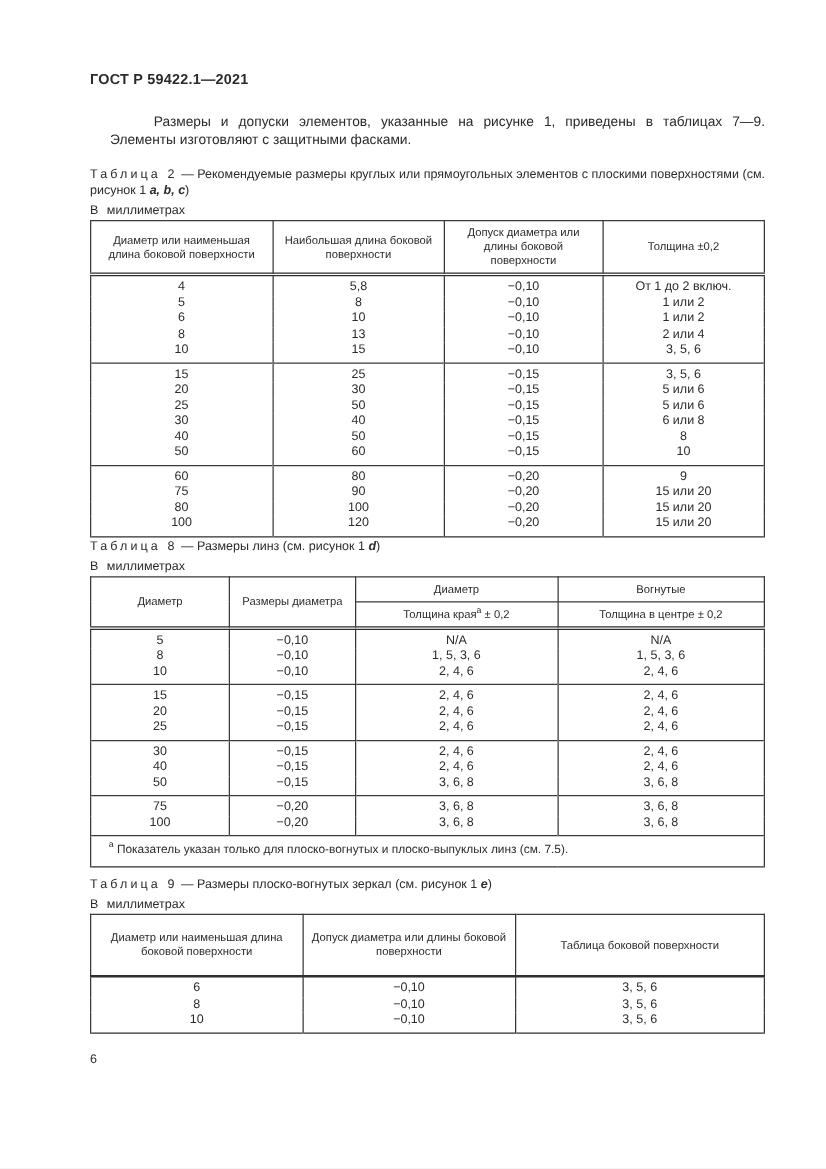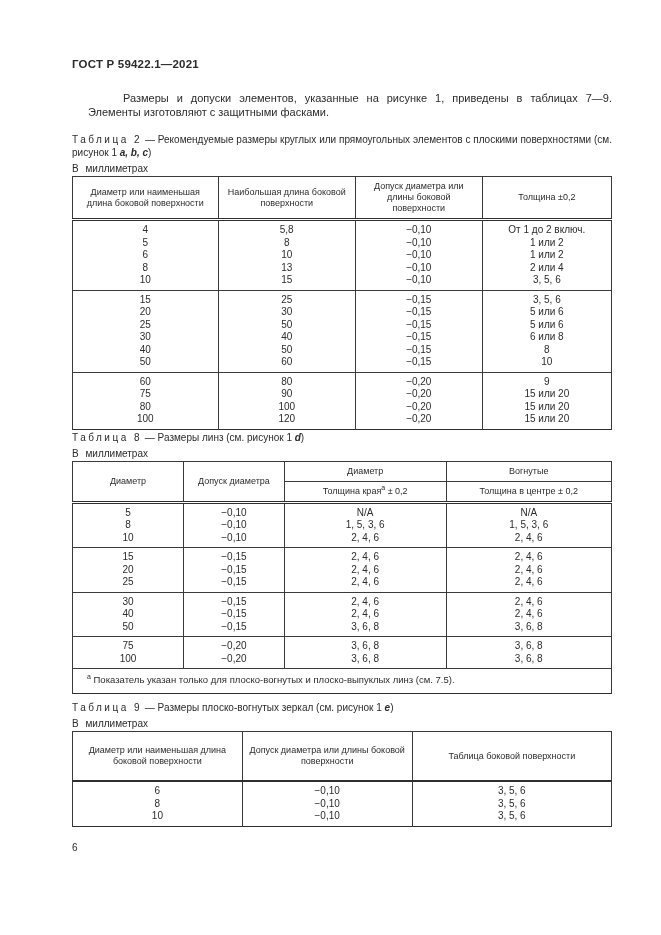--- a/index.html
+++ b/index.html
@@ -213,21 +213,21 @@
     <table class="t8">
       <colgroup>
         <col style="width:20.6%">
           <col style="width:18.7%">
           <col style="width:30%">
           <col style="width:30.7%">
       </colgroup>
       <thead>
         <tr>
           <th rowspan="2">Диаметр</th>
-          <th rowspan="2">Допуск диаметра</th>
+          <th rowspan="2">Размеры диаметра</th>
           <th>Диаметр</th>
           <th>Вогнутые</th>
         </tr>
         <tr>
           <th><span>Толщина края</span><sup>a</sup><span> ± 0,2</span></th>
           <th>Толщина в центре ± 0,2</th>
         </tr>
       </thead>
       <tbody>
           <tr>

